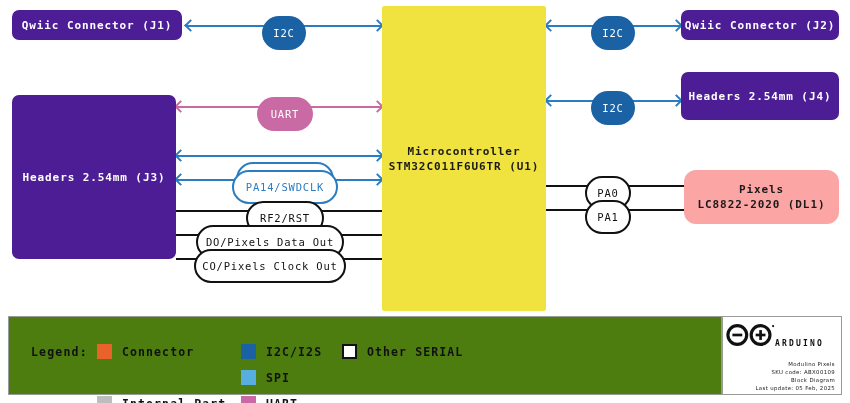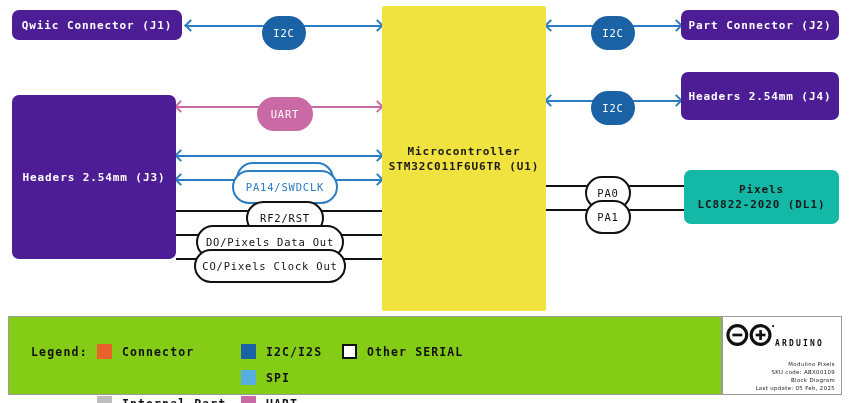--- a/index.html
+++ b/index.html
@@ -29,21 +29,21 @@
     font-weight: 700;
     font-size: 11px;
     letter-spacing: 0.9px;
     line-height: 15px;
     border-radius: 7px;
     z-index: 5;
     white-space: pre-line;
   }
   .block.connector { background: #4c1d95; }
   .block.mainpart  { background: #f0e340; color: #1a1a1a; border-radius: 2px; }
-  .block.internal  { background: #14b8a6; color: #1a1a1a; }
+  .block.internal  { background: #fca5a5; color: #1a1a1a; border-radius: 12px; }
 
   
   .wire {
     position: absolute;
     height: 0;
     border-top-width: 2px;
     border-top-style: solid;
     z-index: 2;
   }
   .wire.i2c   { border-top-color: #2b7cc0; }
@@ -83,21 +83,21 @@
   .pill.uart  { background: #c96aa4; color: #ffffff; }
   .pill.swd   { background: #ffffff; color: #2b7cc0; border: 2px solid #2b7cc0; }
   .pill.other { background: #ffffff; color: #111111; border: 2.5px solid #111111; }
 
   
   #legend-panel {
     position: absolute;
     left: 8px; top: 316px;
     width: 714px; height: 79px;
     border: 1px solid #9a9a9a;
-    background: #84cc16;
+    background: #4d7c0f;
     z-index: 8;
   }
   #legend-title {
     position: absolute;
     left: 22px; top: 28px;
     font-size: 11.5px; font-weight: 700;
     letter-spacing: 1.2px; color: #111;
   }
   .legend-item {
     position: absolute;
@@ -169,21 +169,21 @@
   <div class="wire other abs" style="left:176px; top:234px; width:206px;"></div>
 
   <div class="wire other abs" style="left:176px; top:258px; width:206px;"></div>
 
   <div class="wire other abs" style="left:546px; top:185px; width:138px;"></div>
 
   <div class="wire other abs" style="left:546px; top:209px; width:138px;"></div>
 
   <div class="block connector" style="left:12px; top:10px; width:170px; height:30px;">Qwiic Connector (J1)</div>
 
-  <div class="block connector" style="left:681px; top:10px; width:158px; height:30px;">Part Connector (J2)</div>
+  <div class="block connector" style="left:681px; top:10px; width:158px; height:30px;">Qwiic Connector (J2)</div>
 
   <div class="block connector" style="left:12px; top:95px; width:164px; height:164px;">Headers 2.54mm (J3)</div>
 
   <div class="block connector" style="left:681px; top:72px; width:158px; height:48px;">Headers 2.54mm (J4)</div>
 
   <div class="block mainpart" style="left:382px; top:6px; width:164px; height:305px;">Microcontroller
 STM32C011F6U6TR (U1)</div>
 
   <div class="block internal" style="left:684px; top:170px; width:155px; height:54px;">Pixels
 LC8822-2020 (DL1)</div>

